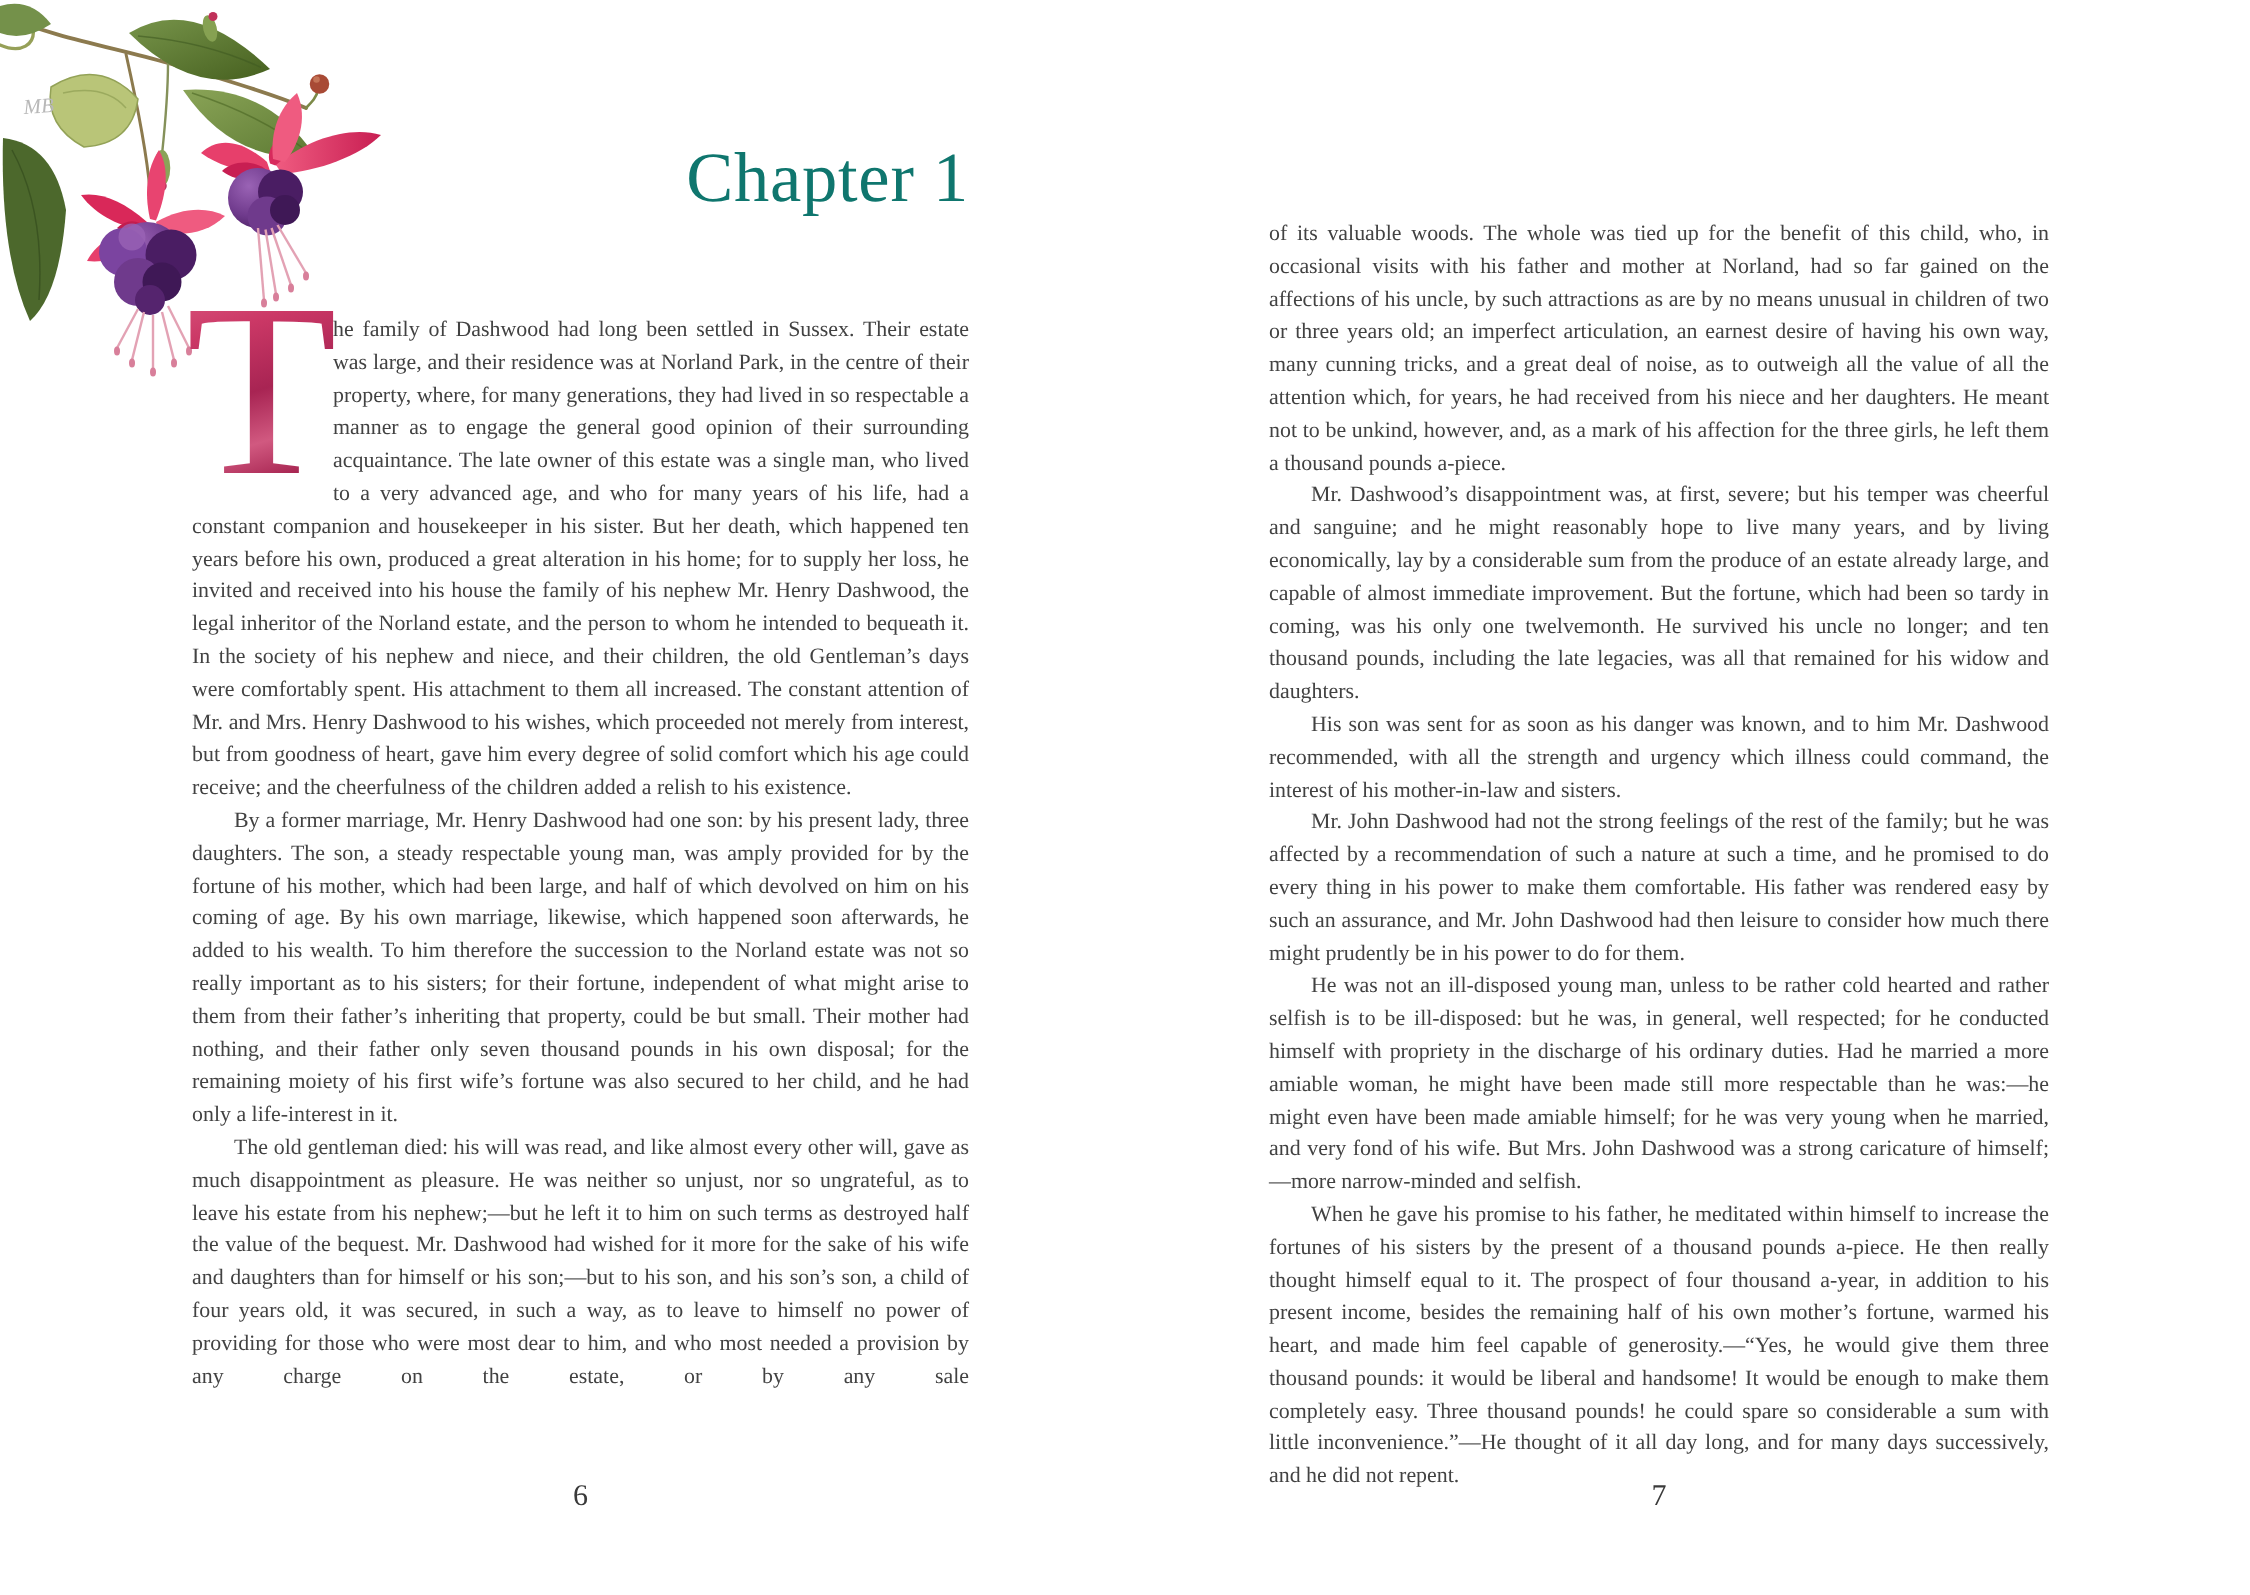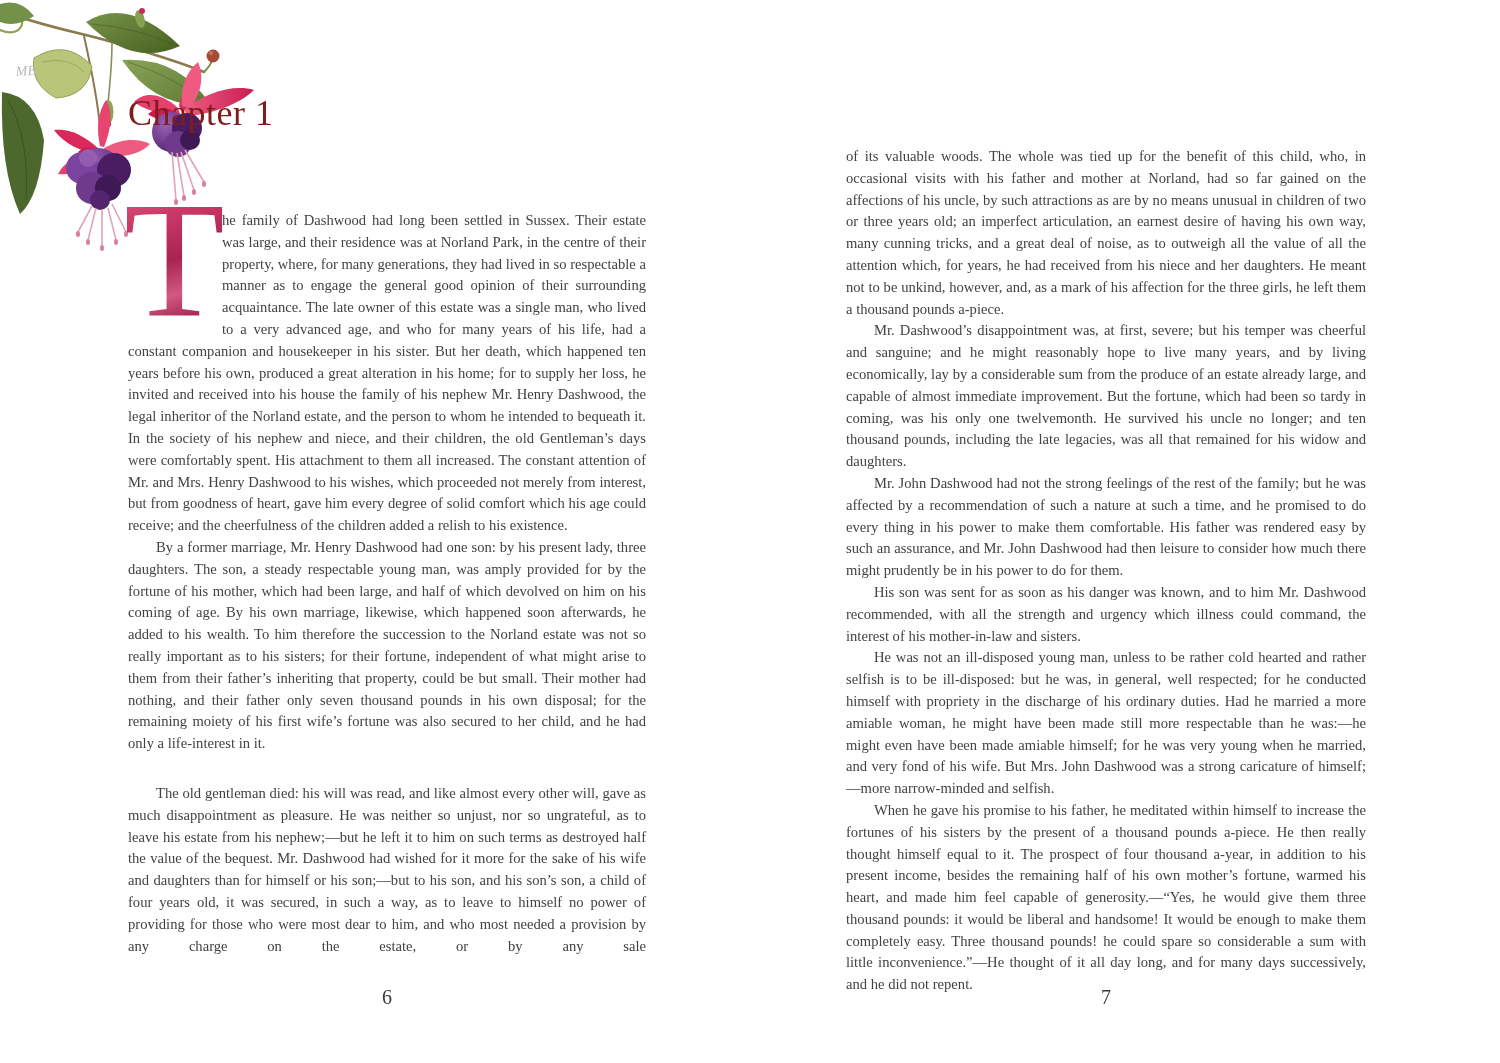--- a/index.html
+++ b/index.html
@@ -12,39 +12,39 @@
     font-family: "Liberation Serif", "DejaVu Serif", serif;
   }
 
   
   .page { position: absolute; top: 0; height: 1063px; }
   .page-left  { left: 128px; width: 518px; }
   .page-right { left: 846px; width: 520px; }
 
   .chapter-title {
     position: absolute; top: 92px; left: 0; width: 100%;
-    margin: 0; text-align: left;
-    font-size: 36px; font-weight: normal;
+    margin: 0; text-align: right;
+    font-size: 47px; font-weight: normal;
     letter-spacing: 0.5px;
-    color: #7f1d1d;
+    color: #0f766e;
   }
 
   .body-text {
     position: absolute; left: 0; width: 100%;
     font-size: 14.6px; line-height: 21.8px;
     color: #424242;
     text-align: justify;
     hyphens: none;
   }
   .body-left  { top: 210px; }
   .body-right { top: 102px; margin-top: 44px; }
 
   .body-text p { margin: 0; text-indent: 28px; }
   .body-text p.no-indent { text-indent: 0; }
-  .body-text p.continues { text-align-last: justify; margin-top: 28px; }
+  .body-text p.continues { text-align-last: justify; }
 
   
   p.opening { position: relative; text-indent: 0; }
   .dc-spacer { float: left; width: 94px; height: 109px; }
   .dropcap {
     position: absolute; left: -4px; top: -33px;
     font-size: 165px; line-height: 1;
     font-family: "Liberation Serif", serif;
     color: #b42a57;
   }
@@ -194,20 +194,20 @@
     <p class="continues">The old gentleman died: his will was read, and like almost every other will, gave as much disappointment as pleasure. He was neither so unjust, nor so ungrateful, as to leave his estate from his nephew;—but he left it to him on such terms as destroyed half the value of the bequest. Mr. Dashwood had wished for it more for the sake of his wife and daughters than for himself or his son;—but to his son, and his son’s son, a child of four years old, it was secured, in such a way, as to leave to himself no power of providing for those who were most dear to him, and who most needed a provision by any charge on the estate, or by any sale</p>
   </div>
 
   <div class="folio">6</div>
 </div>
 
 <div class="page page-right">
   <div class="body-text body-right">
     <p class="no-indent">of its valuable woods. The whole was tied up for the benefit of this child, who, in occasional visits with his father and mother at Norland, had so far gained on the affections of his uncle, by such attractions as are by no means unusual in children of two or three years old; an imperfect articulation, an earnest desire of having his own way, many cunning tricks, and a great deal of noise, as to outweigh all the value of all the attention which, for years, he had received from his niece and her daughters. He meant not to be unkind, however, and, as a mark of his affection for the three girls, he left them a thousand pounds a-piece.</p>
     <p>Mr. Dashwood’s disappointment was, at first, severe; but his temper was cheerful and sanguine; and he might reasonably hope to live many years, and by living economically, lay by a considerable sum from the produce of an estate already large, and capable of almost immediate improvement. But the fortune, which had been so tardy in coming, was his only one twelvemonth. He survived his uncle no longer; and ten thousand pounds, including the late legacies, was all that remained for his widow and daughters.</p>
+    <p>His son was sent for as soon as his danger was known, and to him Mr. Dashwood recommended, with all the strength and urgency which illness could command, the interest of his mother-in-law and sisters.</p>
     <p>Mr. John Dashwood had not the strong feelings of the rest of the family; but he was affected by a recommendation of such a nature at such a time, and he promised to do every thing in his power to make them comfortable. His father was rendered easy by such an assurance, and Mr. John Dashwood had then leisure to consider how much there might prudently be in his power to do for them.</p>
-    <p>His son was sent for as soon as his danger was known, and to him Mr. Dashwood recommended, with all the strength and urgency which illness could command, the interest of his mother-in-law and sisters.</p>
     <p>He was not an ill-disposed young man, unless to be rather cold hearted and rather selfish is to be ill-disposed: but he was, in general, well respected; for he conducted himself with propriety in the discharge of his ordinary duties. Had he married a more amiable woman, he might have been made still more respectable than he was:—he might even have been made amiable himself; for he was very young when he married, and very fond of his wife. But Mrs. John Dashwood was a strong caricature of himself;—more narrow-minded and selfish.</p>
     <p>When he gave his promise to his father, he meditated within himself to increase the fortunes of his sisters by the present of a thousand pounds a-piece. He then really thought himself equal to it. The prospect of four thousand a-year, in addition to his present income, besides the remaining half of his own mother’s fortune, warmed his heart, and made him feel capable of generosity.—“Yes, he would give them three thousand pounds: it would be liberal and handsome! It would be enough to make them completely easy. Three thousand pounds! he could spare so considerable a sum with little inconvenience.”—He thought of it all day long, and for many days successively, and he did not repent.</p>
   </div>
 
   <div class="folio">7</div>
 </div>
 
 </body></html>

